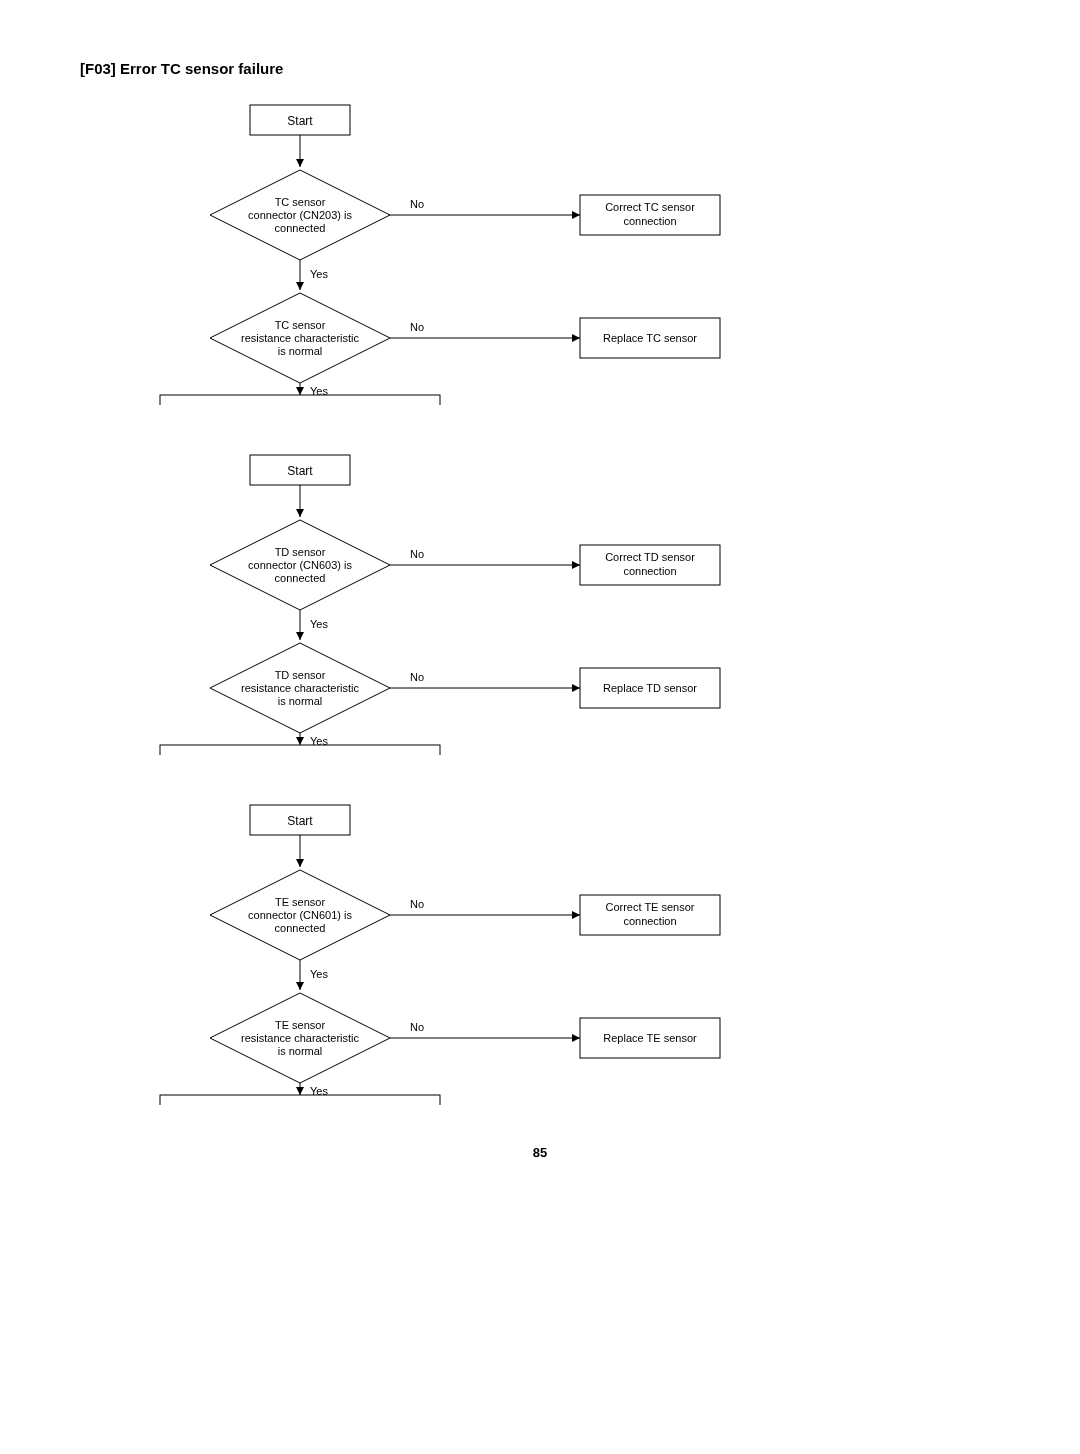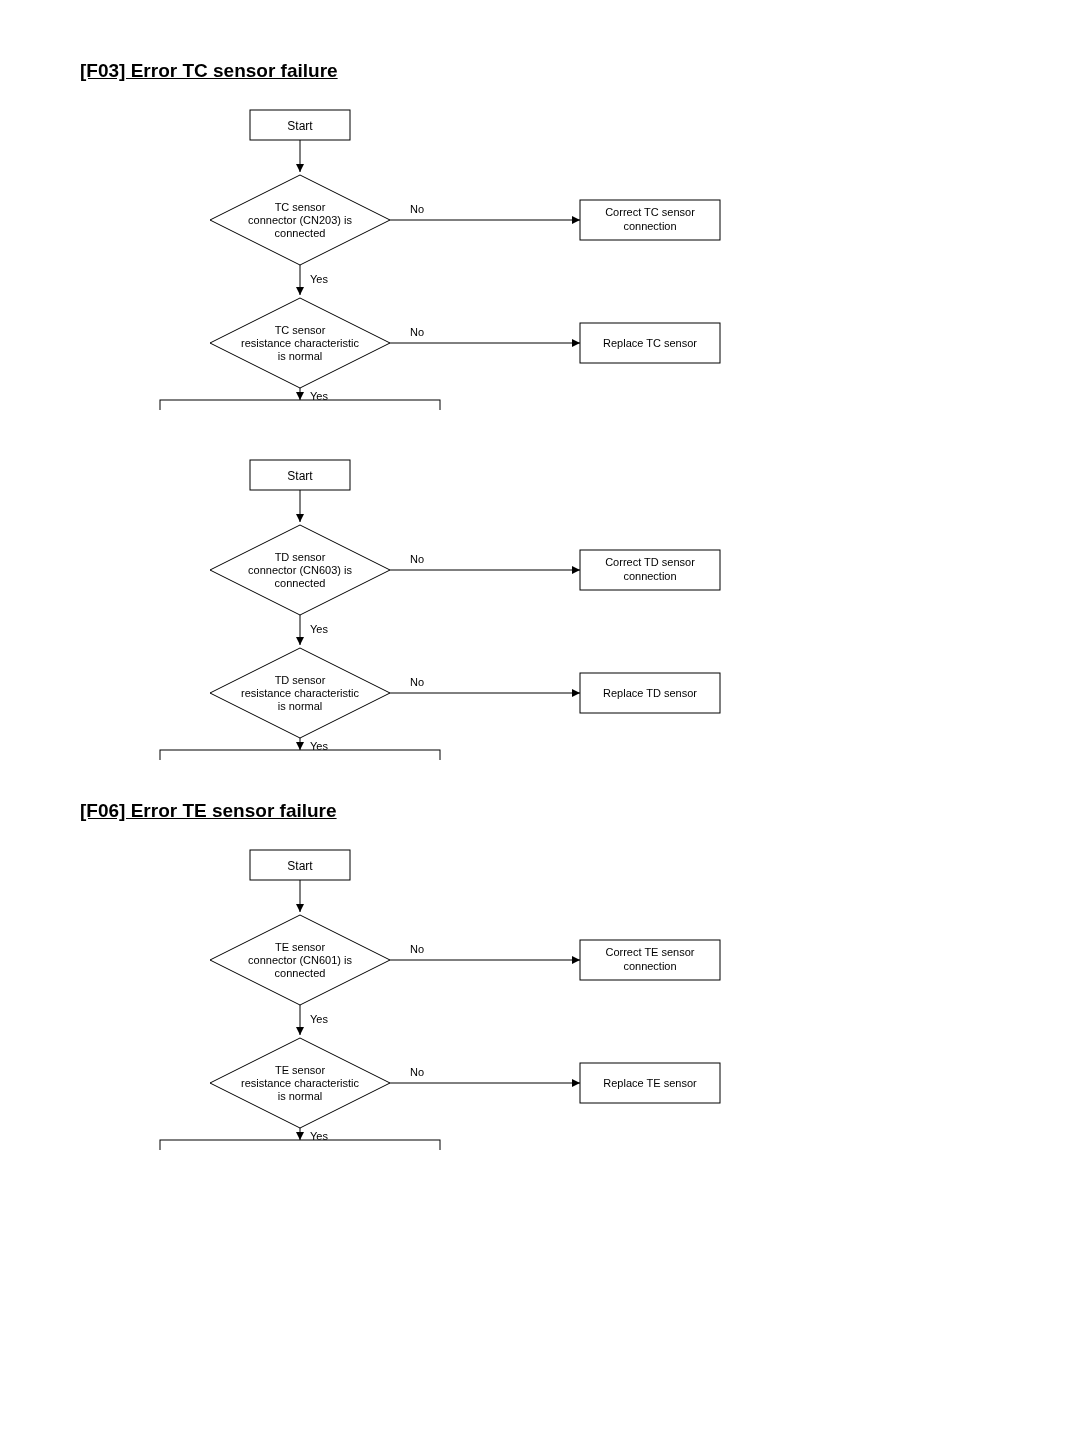--- a/index.html
+++ b/index.html
@@ -11,23 +11,22 @@
       min-height: 1454px;
       position: relative;
     }
 
     .page {
       padding: 60px 80px 60px 80px;
     }
 
     .section-title {
       font-weight: bold;
-      font-size: 19px;
+      font-size: 15px;
       margin-bottom: 18px;
-      text-decoration: underline;
     }
 
     .flowchart-section {
       margin-bottom: 40px;
     }
 
     
     .fc-svg {
       display: block;
     }
@@ -133,21 +132,20 @@
       <line x1="220" y1="288" x2="220" y2="300" stroke="black" stroke-width="1"></line>
       <polygon points="220,300 216,292 224,292" fill="black"></polygon>
       <text x="230" y="300" font-size="11" font-family="Arial">Yes</text>
 
       <rect x="80" y="300" width="280" height="30" fill="white" stroke="black" stroke-width="1"></rect>
       <text x="220" y="320" text-anchor="middle" font-size="11" font-family="Arial">Replace water heat exchange control board</text>
     </svg>
   </div>
 
   <div class="flowchart-section">
-    <div class="section-title">[F06] Error TE sensor failure</div>
     <svg class="fc-svg" width="820" height="310" viewBox="0 0 820 310">
 
       <rect x="170" y="10" width="100" height="30" fill="white" stroke="black" stroke-width="1"></rect>
       <text x="220" y="30" text-anchor="middle" font-size="12" font-family="Arial">Start</text>
 
       <line x1="220" y1="40" x2="220" y2="72" stroke="black" stroke-width="1"></line>
       <polygon points="220,72 216,64 224,64" fill="black"></polygon>
 
       <polygon points="220,75 310,120 220,165 130,120" fill="white" stroke="black" stroke-width="1"></polygon>
       <text x="220" y="111" text-anchor="middle" font-size="11" font-family="Arial">TE sensor</text>
@@ -180,14 +178,15 @@
 
       <line x1="220" y1="288" x2="220" y2="300" stroke="black" stroke-width="1"></line>
       <polygon points="220,300 216,292 224,292" fill="black"></polygon>
       <text x="230" y="300" font-size="11" font-family="Arial">Yes</text>
 
       <rect x="80" y="300" width="280" height="30" fill="white" stroke="black" stroke-width="1"></rect>
       <text x="220" y="320" text-anchor="middle" font-size="11" font-family="Arial">Replace water heat exchange control board</text>
     </svg>
   </div>
 
+  <div class="page-number">85</div>
 
 </div>
 
 </body></html>

